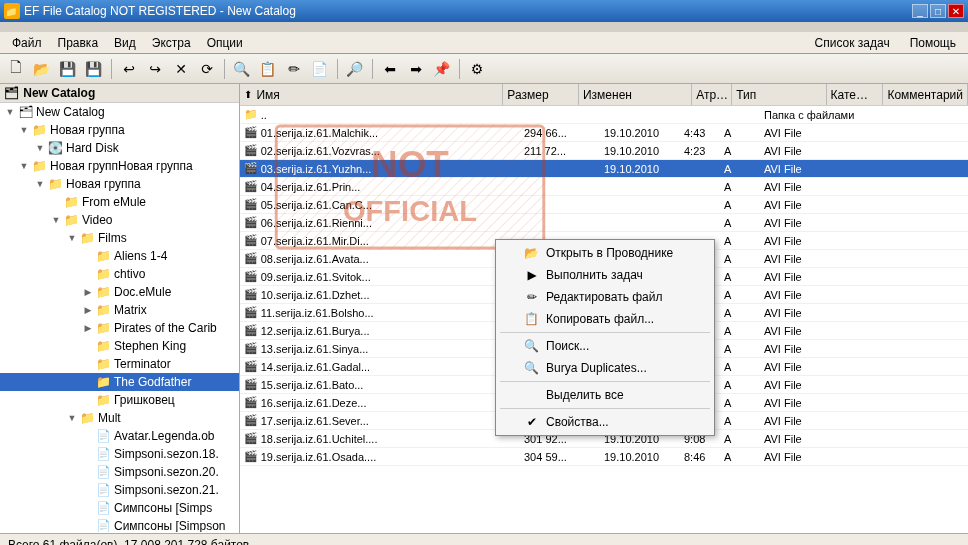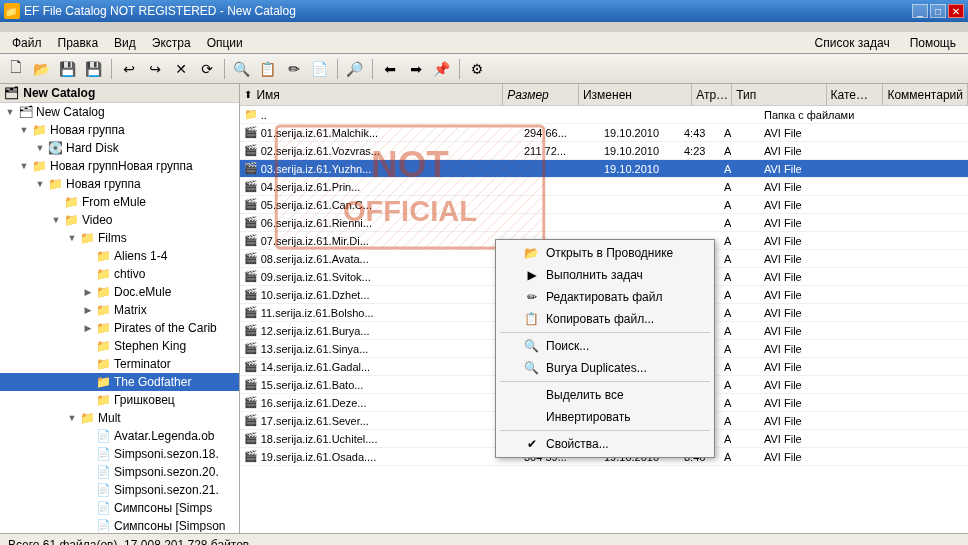--- a/index.html
+++ b/index.html
@@ -113,21 +113,21 @@
     .col-header {
       padding: 2px 4px;
       font-size: 12px;
       border-right: 1px solid #bbb;
       height: 100%;
       display: flex;
       align-items: center;
       cursor: pointer;
     }
     .col-name { width: 280px; display: flex; align-items: center; gap: 4px; }
-    .col-size { width: 80px; font-style: italic; }
+    .col-size { width: 80px; }
     .col-modified { width: 120px; align-items: center; }
     .col-attr { width: 40px; }
     .col-type { width: 100px; }
     .col-cat { width: 60px; }
     .col-comment { flex: 1; }
 
     .file-list { overflow-y: auto; height: calc(100% - 22px); }
     .file-row {
       display: flex;
       align-items: center;
@@ -705,24 +705,20 @@
       </div>
       <div class="ctx-item">
         <span class="ctx-icon">🔍</span>
         <span>Burya Duplicates...</span>
       </div>
       <div class="ctx-sep"></div>
       <div class="ctx-item">
         <span class="ctx-icon"></span>
         <span>Выделить все</span>
       </div>
-      <div class="ctx-item">
-        <span class="ctx-icon"></span>
-        <span>Инвертировать</span>
-      </div>
       <div class="ctx-sep"></div>
       <div class="ctx-item">
         <span class="ctx-icon">✔</span>
         <span>Свойства...</span>
       </div>
     </div>
 
     <div class="watermark-wrap">
       <svg viewBox="0 0 280 130" xmlns="http://www.w3.org/2000/svg">
         <defs>

